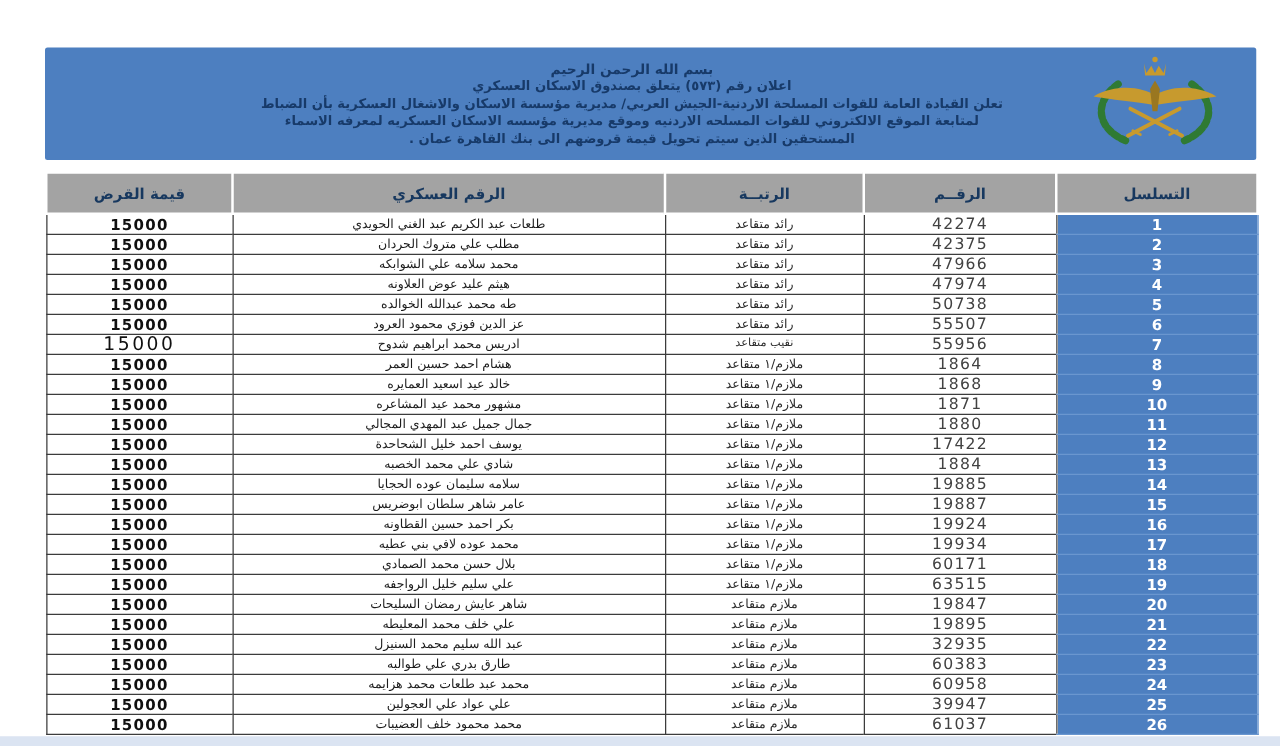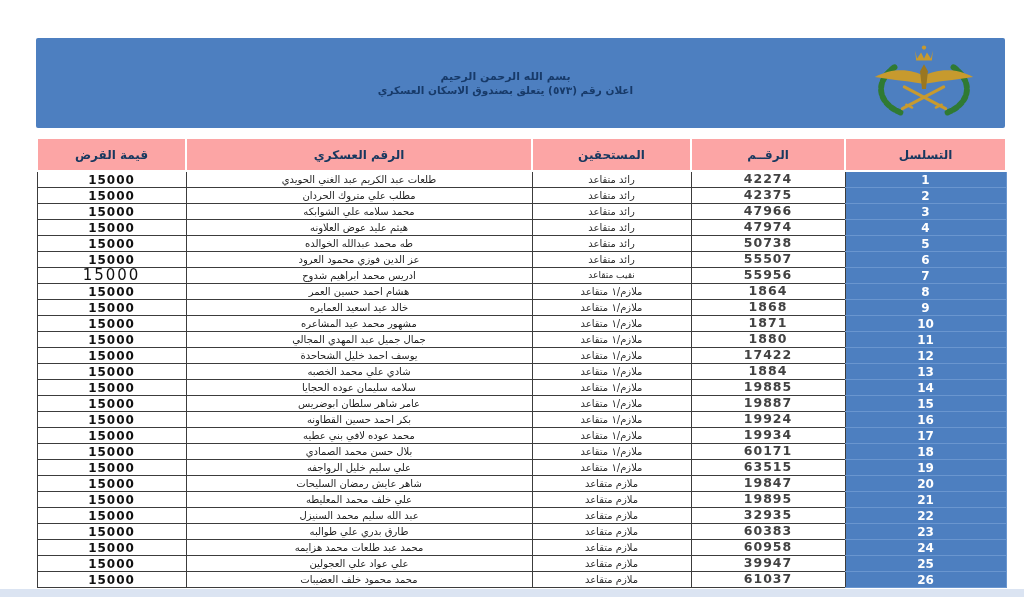--- a/index.html
+++ b/index.html
@@ -14,42 +14,45 @@
                justify-content:center;direction:rtl;text-align:center;color:#173a69;}
   .h-line{font-size:10.5px;line-height:14px;font-weight:bold;white-space:nowrap;}
   .h-basmala{font-size:11px;line-height:13px;font-weight:bold;}
   .emblem{position:absolute;right:22px;top:3px;width:118px;height:84px;}
 
   
   .tbl{position:absolute;left:36px;top:137px;width:969px;border-collapse:collapse;
        table-layout:fixed;direction:rtl;}
   .tbl col.c-serial{width:161px;} .tbl col.c-number{width:154px;} .tbl col.c-rank{width:159px;}
   .tbl col.c-name{width:346px;}  .tbl col.c-loan{width:149px;}
-  .tbl th{background:#fca5a5;color:#17385f;font-size:12px;font-weight:bold;height:31px;
+  .tbl th{background:#a3a3a3;color:#17385f;font-size:12px;font-weight:bold;height:31px;
           border:2px solid #ffffff;text-align:center;vertical-align:middle;padding:0;}
   .tbl td{height:15px;padding:0;line-height:1;text-align:center;vertical-align:middle;
           border:1px solid #3c3c3c;background:#fff;overflow:hidden;white-space:nowrap;}
   td.serial{background:#4d7fc0;border:1px solid #6a96cf;border-left:none;color:#ffffff;
             font-size:12px;font-weight:bold;}
-  td.number{font-size:12.5px;font-weight:bold;color:#424242;letter-spacing:1px;}
+  td.number{font-size:12.5px;font-weight:normal;color:#424242;letter-spacing:1px;}
   td.rank{font-size:10px;color:#2a2a2a;}
   td.name{font-size:10px;color:#1c1c1c;}
   td.loan{font-size:12px;font-weight:bold;color:#101010;letter-spacing:1px;}
   tbody tr:nth-child(7) td.loan{font-size:15px;font-weight:400;letter-spacing:2px;}
   tbody tr:nth-child(7) td.rank{font-size:9px;}
 </style>
 </head>
 <body>
 
 <div class="page">
 
   <div class="header-box">
     <div class="header-text">
       <div class="h-basmala">بسم الله الرحمن الرحيم</div>
       <div class="h-line">اعلان رقم (٥٧٣) يتعلق بصندوق الاسكان العسكري</div>
+      <div class="h-line">تعلن القيادة العامة للقوات المسلحة الاردنية-الجيش العربي/ مديرية مؤسسة الاسكان والاشغال العسكرية بأن الضباط</div>
+      <div class="h-line">لمتابعة الموقع الالكتروني للقوات المسلحه الاردنيه وموقع مديرية مؤسسه الاسكان العسكريه لمعرفه الاسماء</div>
+      <div class="h-line">المستحقين الذين سيتم تحويل قيمة قروضهم الى بنك القاهرة عمان .</div>
     </div>
     <svg class="emblem" viewBox="0 0 120 84" aria-hidden="true">
 
       <path d="M30,26 C10,40 12,62 36,72" fill="none" stroke="#2f7a33" stroke-width="6" stroke-dasharray="4 3" stroke-linecap="round"></path>
       <path d="M90,26 C110,40 108,62 84,72" fill="none" stroke="#2f7a33" stroke-width="6" stroke-dasharray="4 3" stroke-linecap="round"></path>
 
       <circle cx="60" cy="6" r="2.2" fill="#c79a2e"></circle>
       <path d="M51,9 L53,17 L57,11 L60,17 L63,11 L67,17 L69,9 L68,19 L52,19 Z" fill="#c79a2e"></path>
 
       <path d="M10,36 C30,25 50,29 60,35 C70,29 90,25 110,36 C92,39 70,41 60,43 C50,41 28,39 10,36 Z" fill="#c79a2e"></path>
@@ -67,21 +70,21 @@
       <col class="c-serial">
         <col class="c-number">
         <col class="c-rank">
         <col class="c-name">
         <col class="c-loan">
     </colgroup>
     <thead>
       <tr>
         <th>التسلسل</th>
         <th>الرقــم</th>
-        <th>المستحقين</th>
+        <th>الرتبــة</th>
         <th>الرقم العسكري</th>
         <th>قيمة القرض</th>
       </tr>
     </thead>
     <tbody>
         <tr>
       <td class="serial">1</td>
       <td class="number">42274</td>
       <td class="rank">رائد متقاعد</td>
       <td class="name">طلعات عبد الكريم عبد الغني الحويدي</td>

